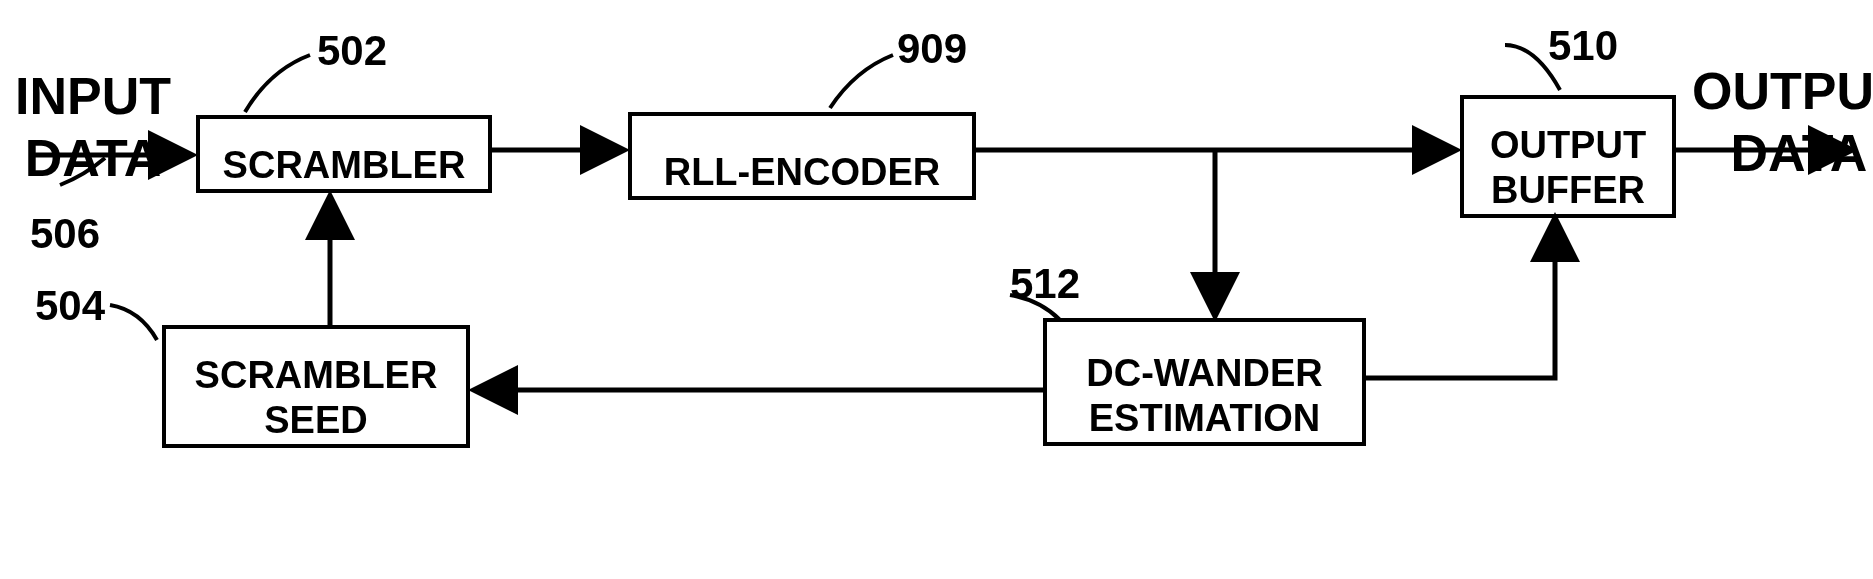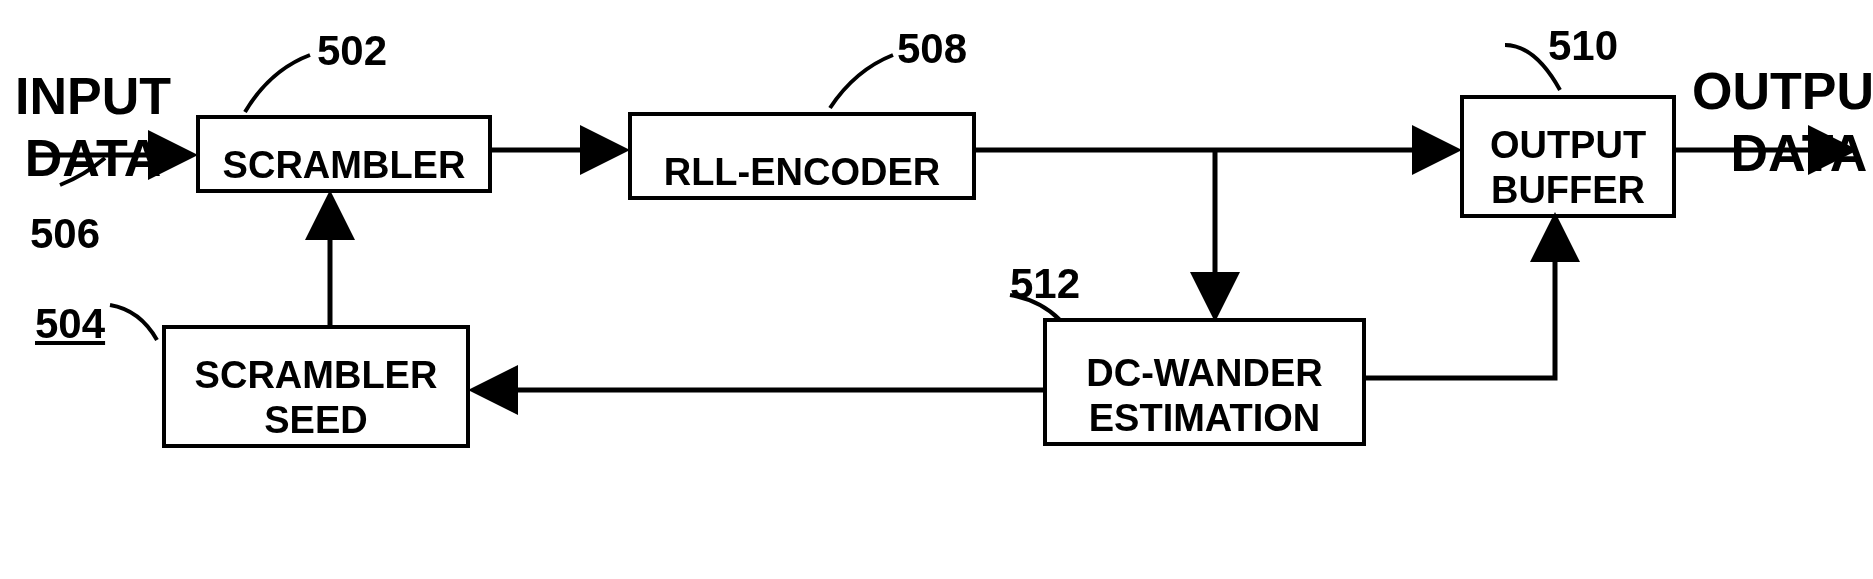--- a/index.html
+++ b/index.html
@@ -70,23 +70,23 @@
 
   <div class="box" style="left: 162px; top: 325px; width: 300px; height: 115px;">
     <span>SCRAMBLER<br>SEED</span>
   </div>
 
   <div class="box" style="left: 1043px; top: 318px; width: 315px; height: 120px;">
     <span>DC-WANDER<br>ESTIMATION</span>
   </div>
 
   <div class="ref-label" style="left: 317px; top: 27px;">502</div>
-  <div class="ref-label" style="left: 35px; top: 300px; text-decoration: underline;">504</div>
+  <div class="ref-label" style="left: 35px; top: 282px;">504</div>
   <div class="ref-label" style="left: 30px; top: 182px; margin-top: 28px;">506</div>
-  <div class="ref-label" style="left: 897px; top: 25px;">508</div>
+  <div class="ref-label" style="left: 897px; top: 25px;">909</div>
   <div class="ref-label" style="left: 1502px; top: 22px; margin-left: 46px;">510</div>
   <div class="ref-label" style="left: 1010px; top: 260px;">512</div>
 
   <svg>
     <defs>
       <marker id="arrowhead" markerWidth="10" markerHeight="10" refX="8" refY="5" orient="auto">
         <polygon points="0 0, 10 5, 0 10" fill="black"></polygon>
       </marker>
     </defs>
 

